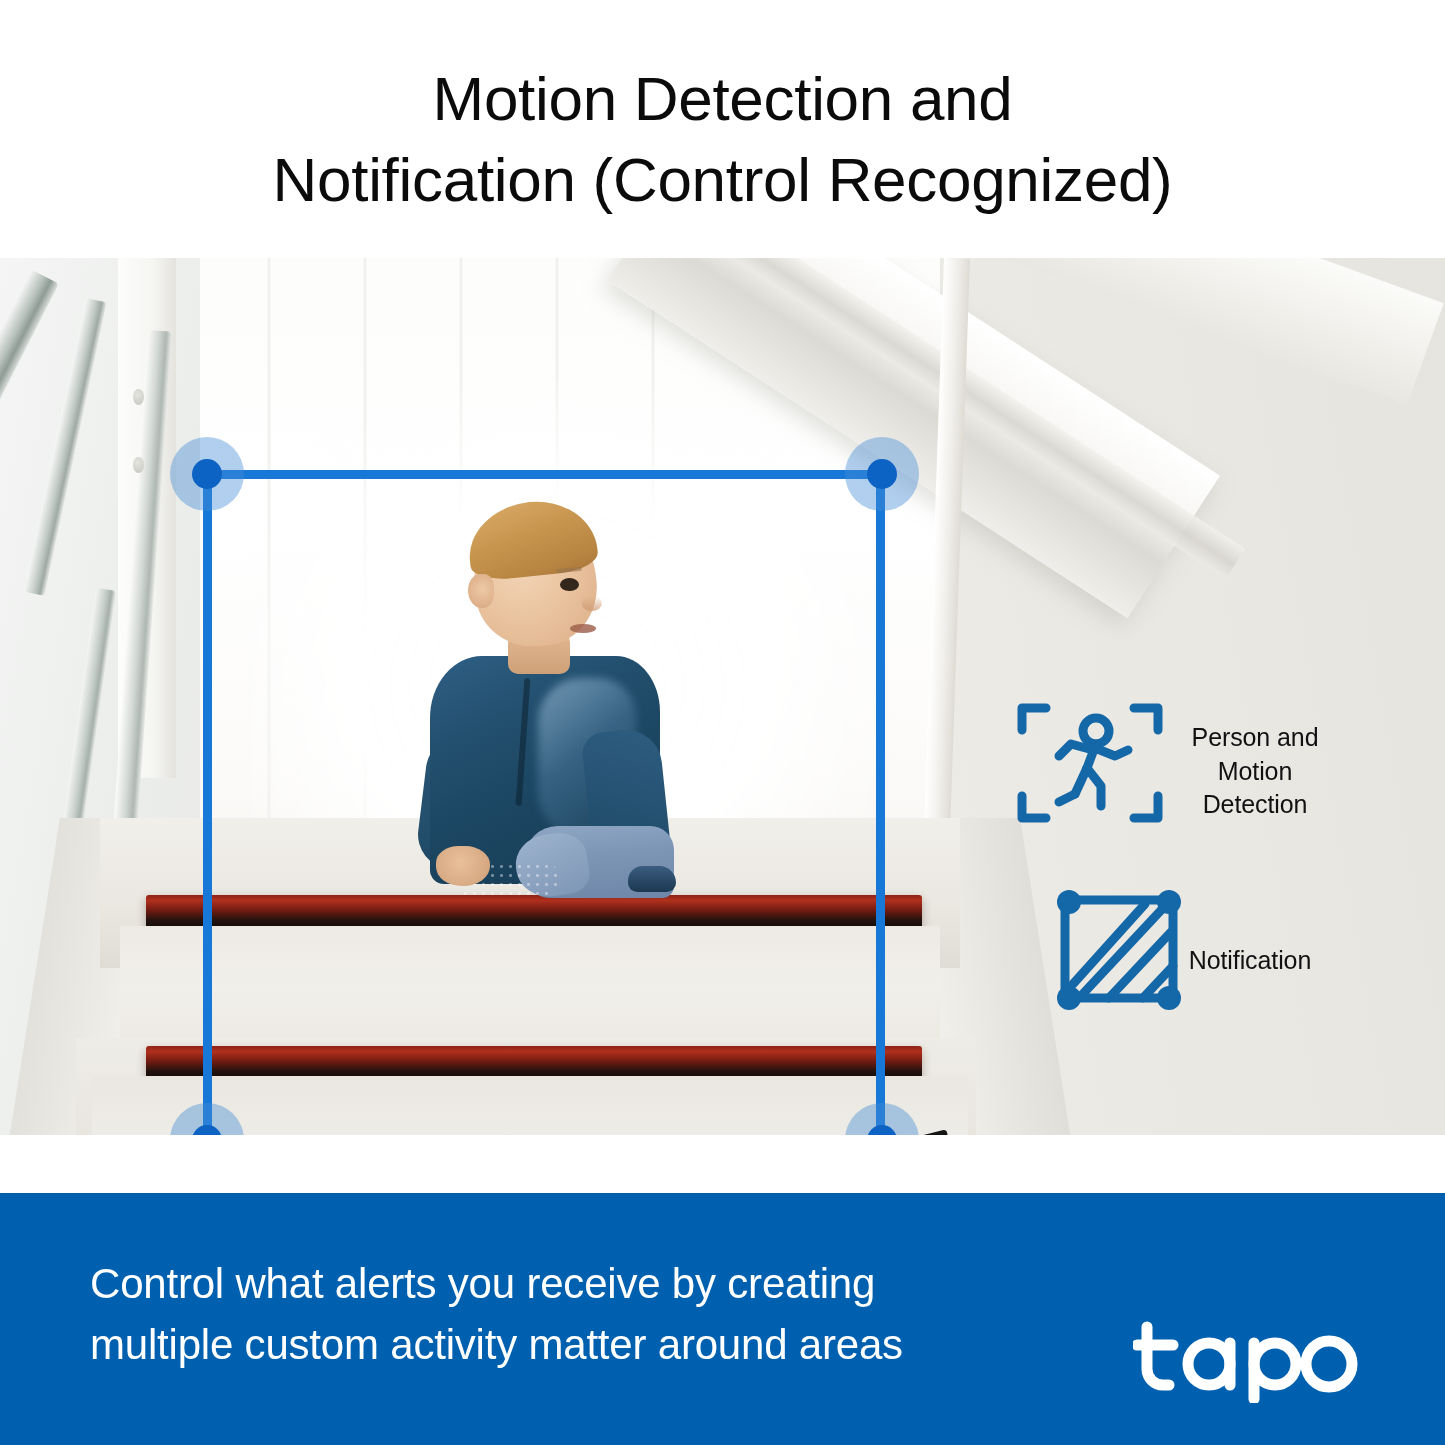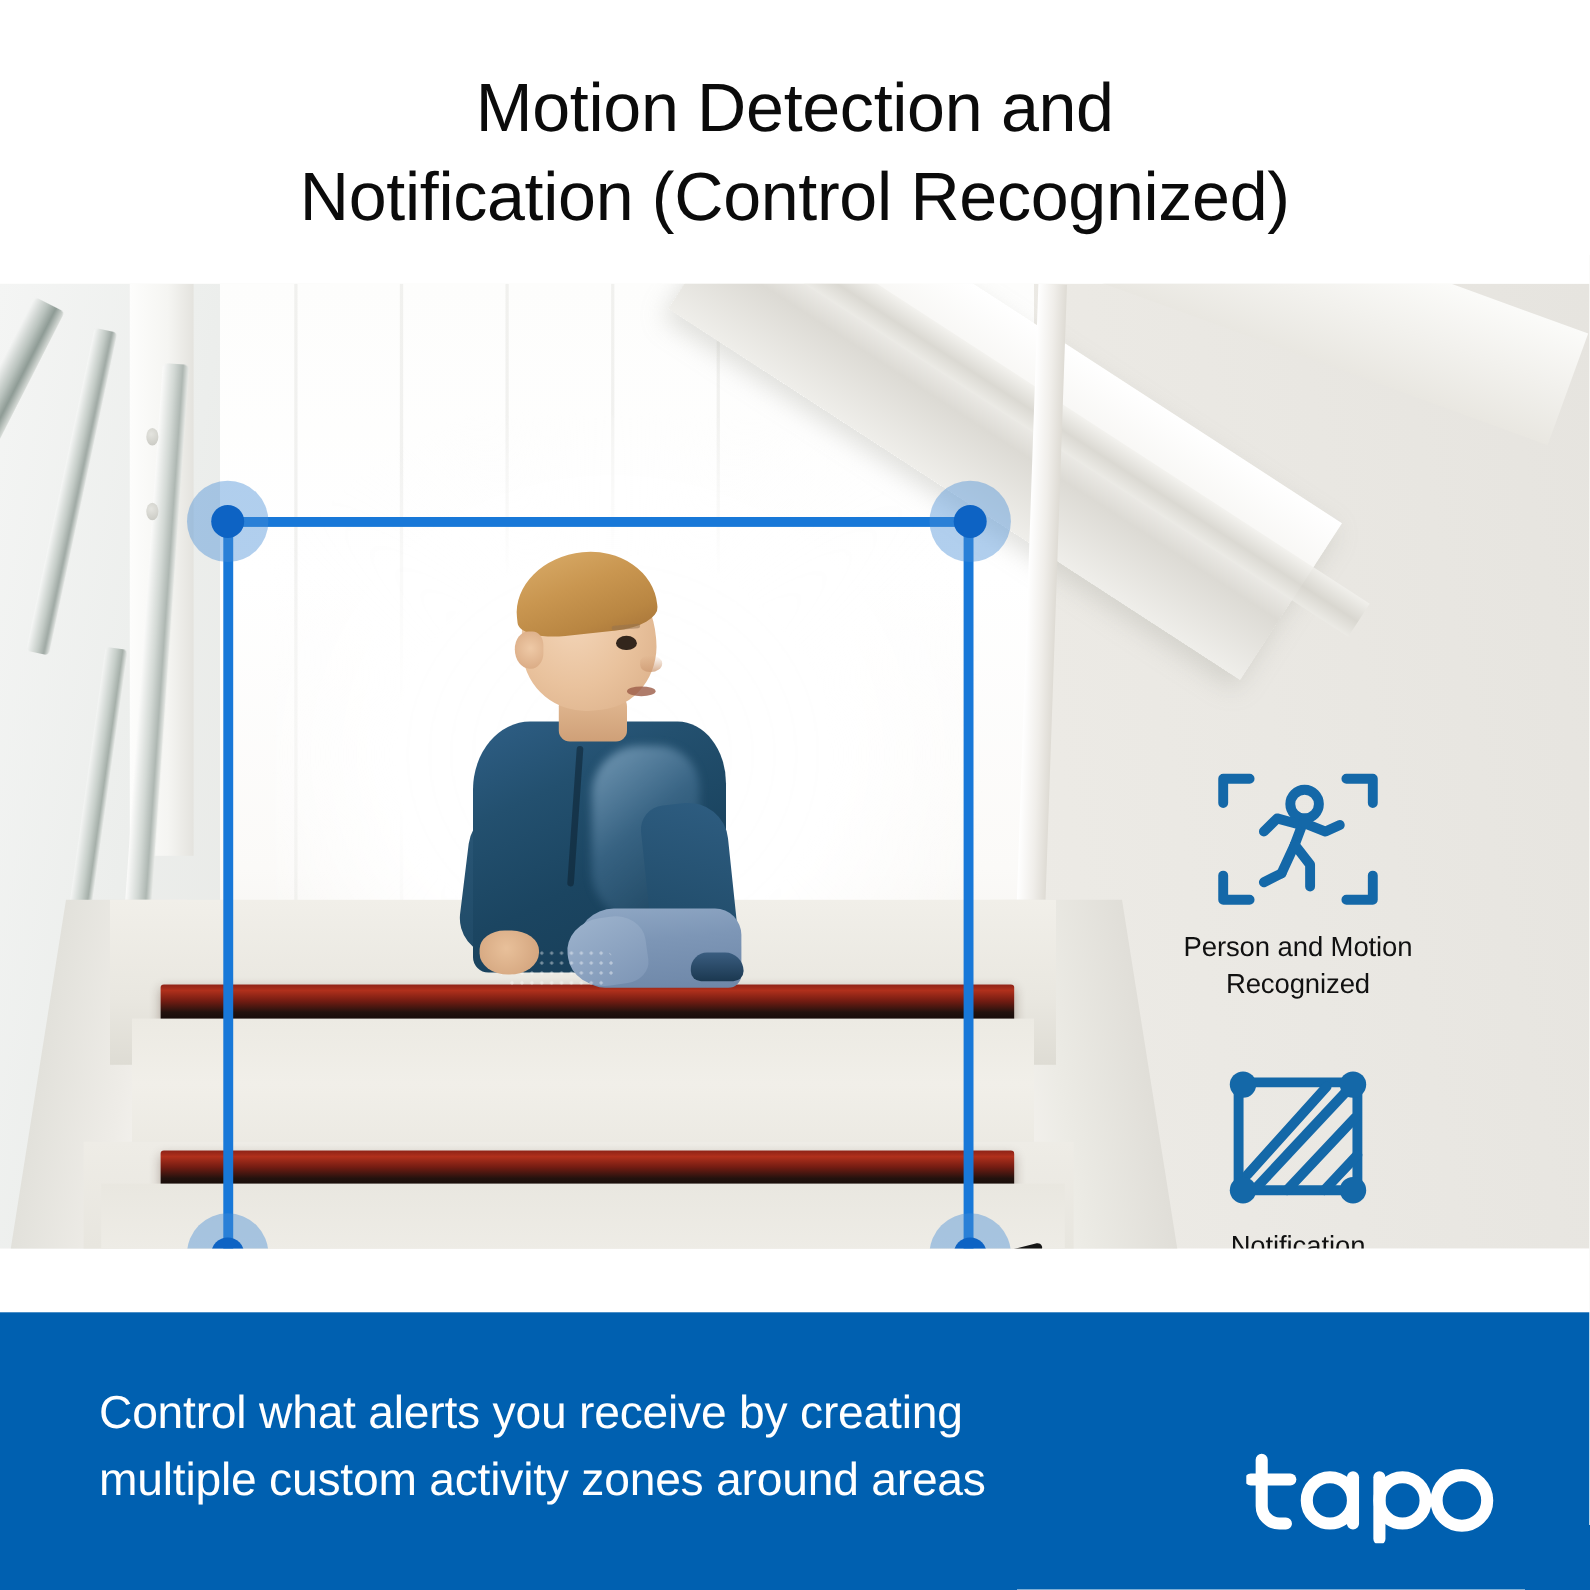--- a/index.html
+++ b/index.html
@@ -270,21 +270,21 @@
   .cable {
     position:absolute; left:900px; top:877px; width:48px; height:8px;
     background:#151515; border-radius:4px; transform:rotate(-14deg);
   }
 
   
   .features {
     position:absolute; left:1015px; top:440px; width:330px;
     display:flex; flex-direction:column; align-items:center; gap:60px;
   }
-  .feature { display:flex; flex-direction:column; align-items:center; }
+  .feature { display:flex; flex-direction:row; align-items:center; }
   .feature svg { display:block; }
   .feature-label {
     margin-top:17px; text-align:center;
     font-size:25px; line-height:1.34; font-weight:400; color:#111;
     letter-spacing:-0.1px; max-width:300px;
   }
 
   
   .banner {
     position:absolute; left:0; top:1193px; width:1445px; height:374px;
@@ -403,21 +403,21 @@
             <path d="M81 46 L72 70"></path>
             <path d="M72 70 L60 96"></path>
             <path d="M60 96 L44 104"></path>
             <path d="M72 70 L86 88 L86 108"></path>
             <path d="M78 52 L56 46 L44 58"></path>
             <path d="M80 50 L100 58 L113 52"></path>
           </svg>
         </span>
         <div class="feature-label">
           <div>Person and Motion</div>
-          <div>Recognized</div>
+          <div>Detection</div>
         </div>
       </div>
 
       <div class="feature">
         <span>
           <svg width="140" height="128" viewBox="0 0 140 128" fill="none" stroke="#1468a8" stroke-width="9" stroke-linecap="round" stroke-linejoin="round">
 
             <path d="M20 12 H120"></path>
             <path d="M20 110 H120"></path>
             <path d="M16 16 V106"></path>
@@ -439,21 +439,21 @@
 
         </div>
       </div>
 
     </div>
   </div>
 
   <div class="banner">
     <div class="banner-text">
       <div>Control what alerts you receive by creating</div>
-      <div>multiple custom activity zones around areas</div>
+      <div>multiple custom activity matter around areas</div>
     </div>
 
     <div class="logo">
       <svg width="230" height="92" viewBox="0 0 230 92" fill="none" stroke="#ffffff" stroke-width="11" stroke-linecap="round" stroke-linejoin="round">
 
         <path d="M14 16 V58 a16 16 0 0 0 16 16 h6"></path>
         <path d="M4 34 H40"></path>
 
         <circle cx="76" cy="53" r="21"></circle>
         <path d="M97 32 V74"></path>

